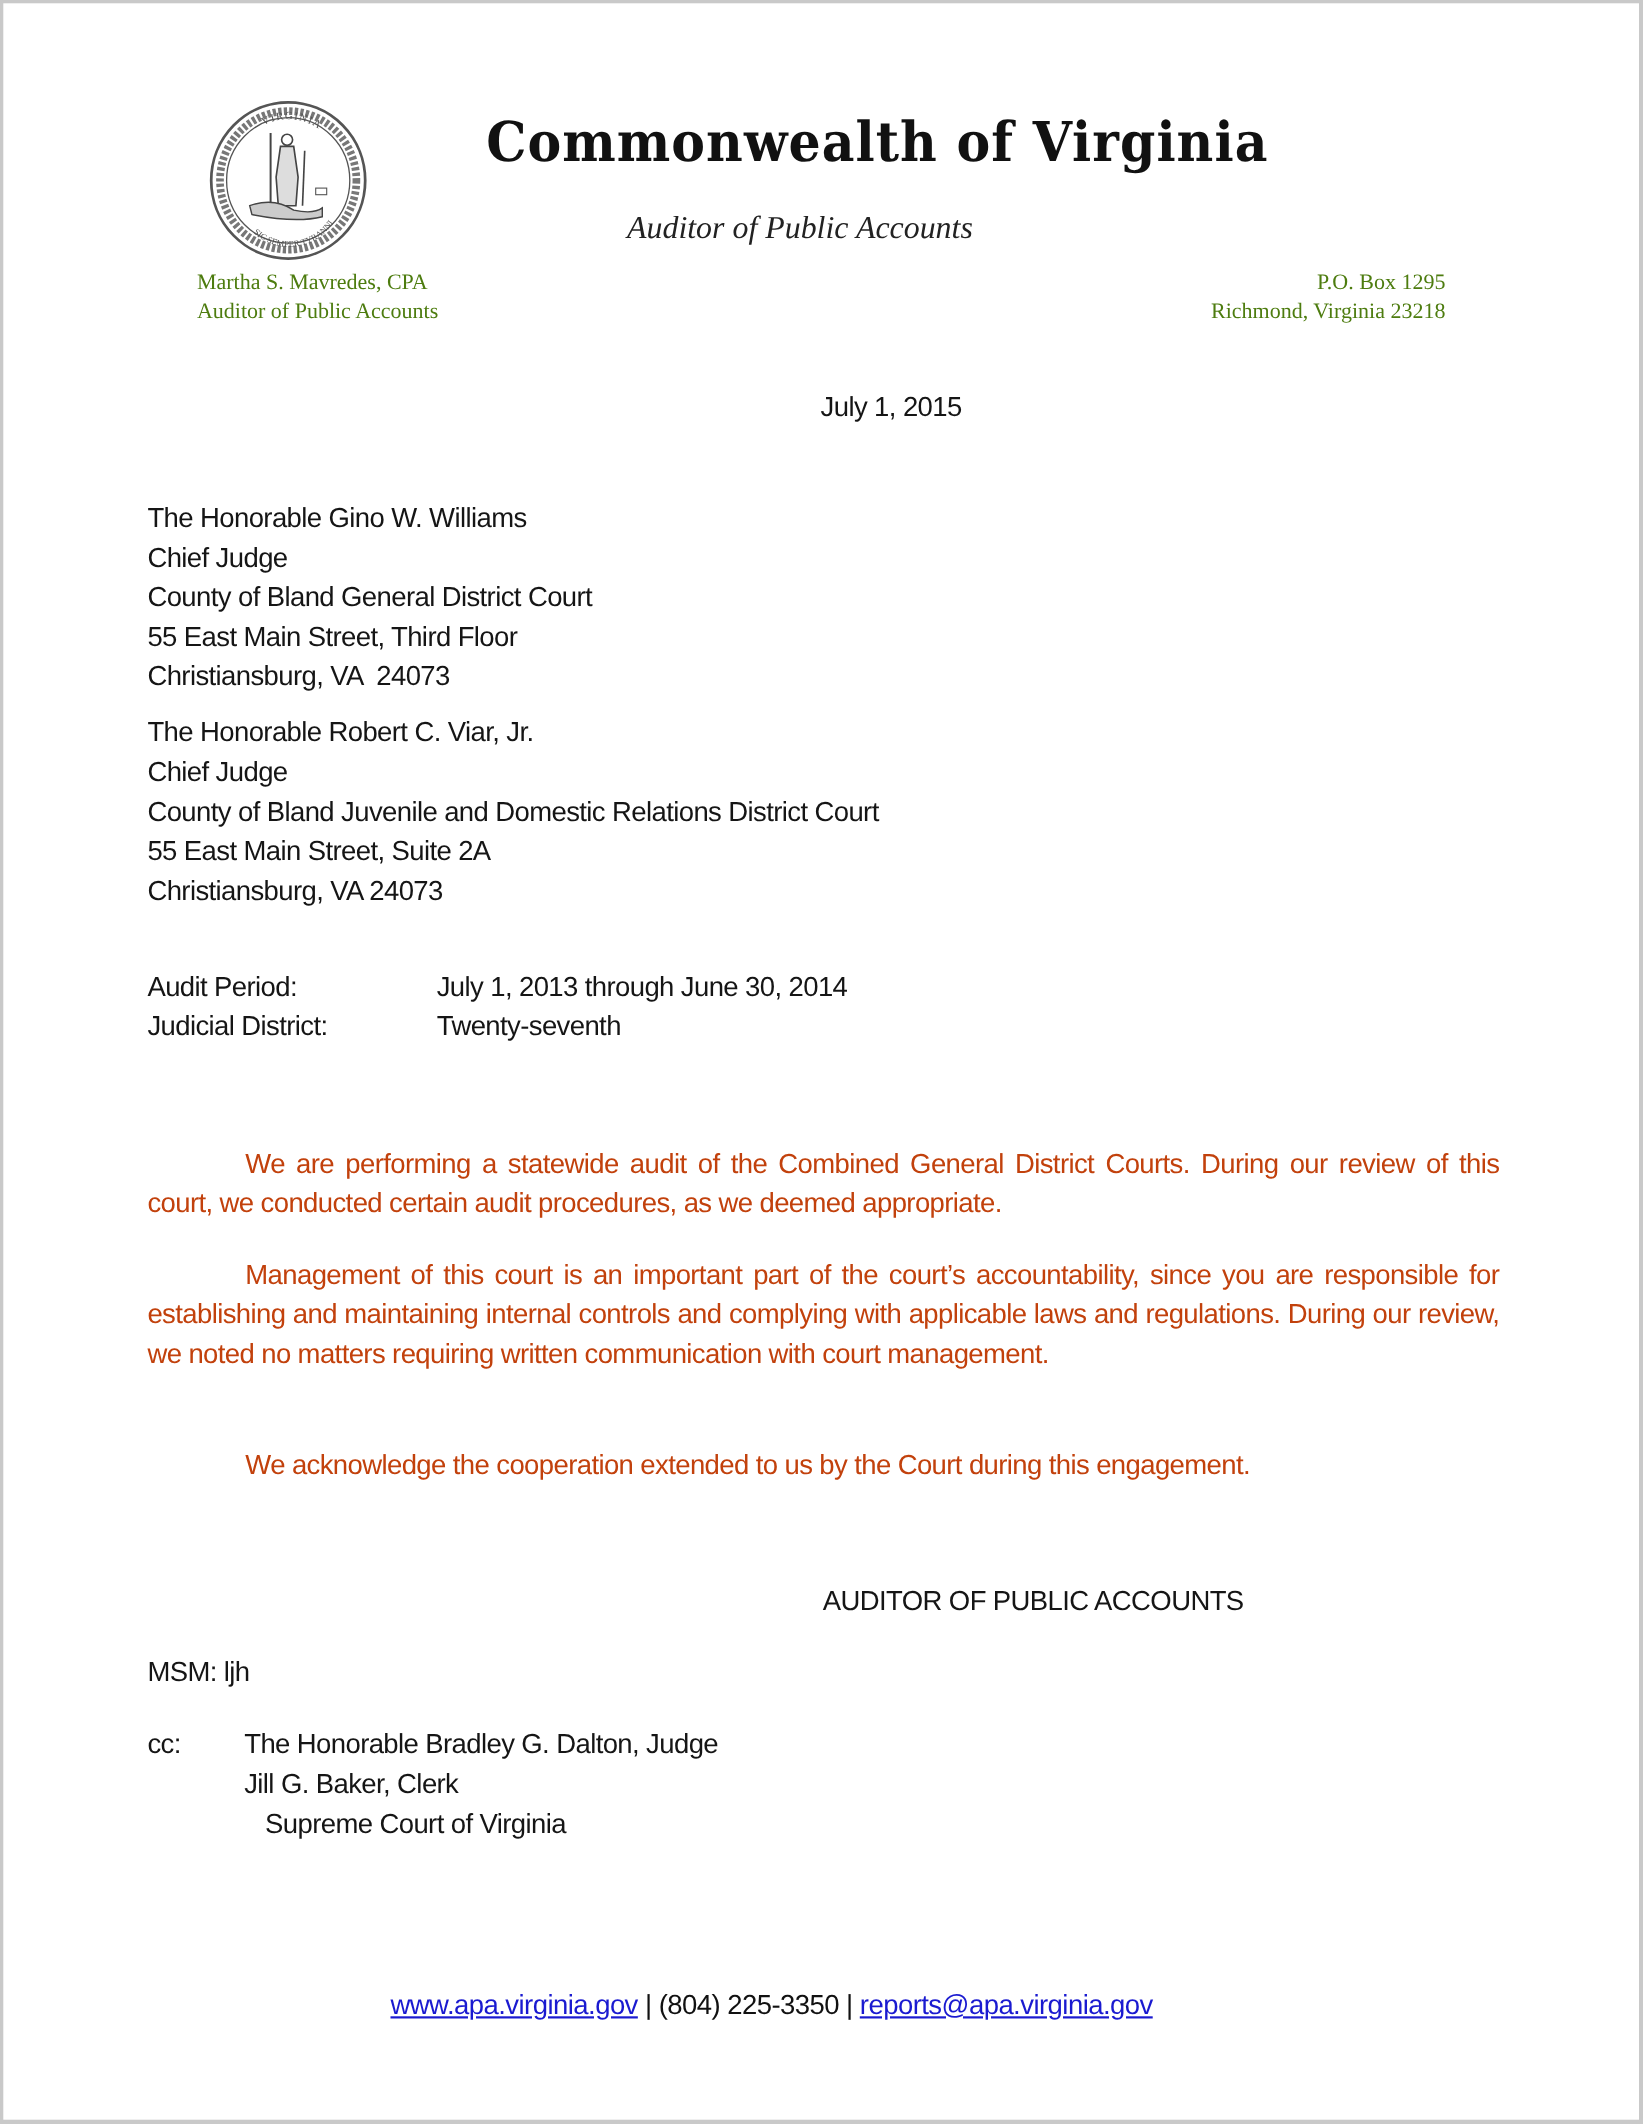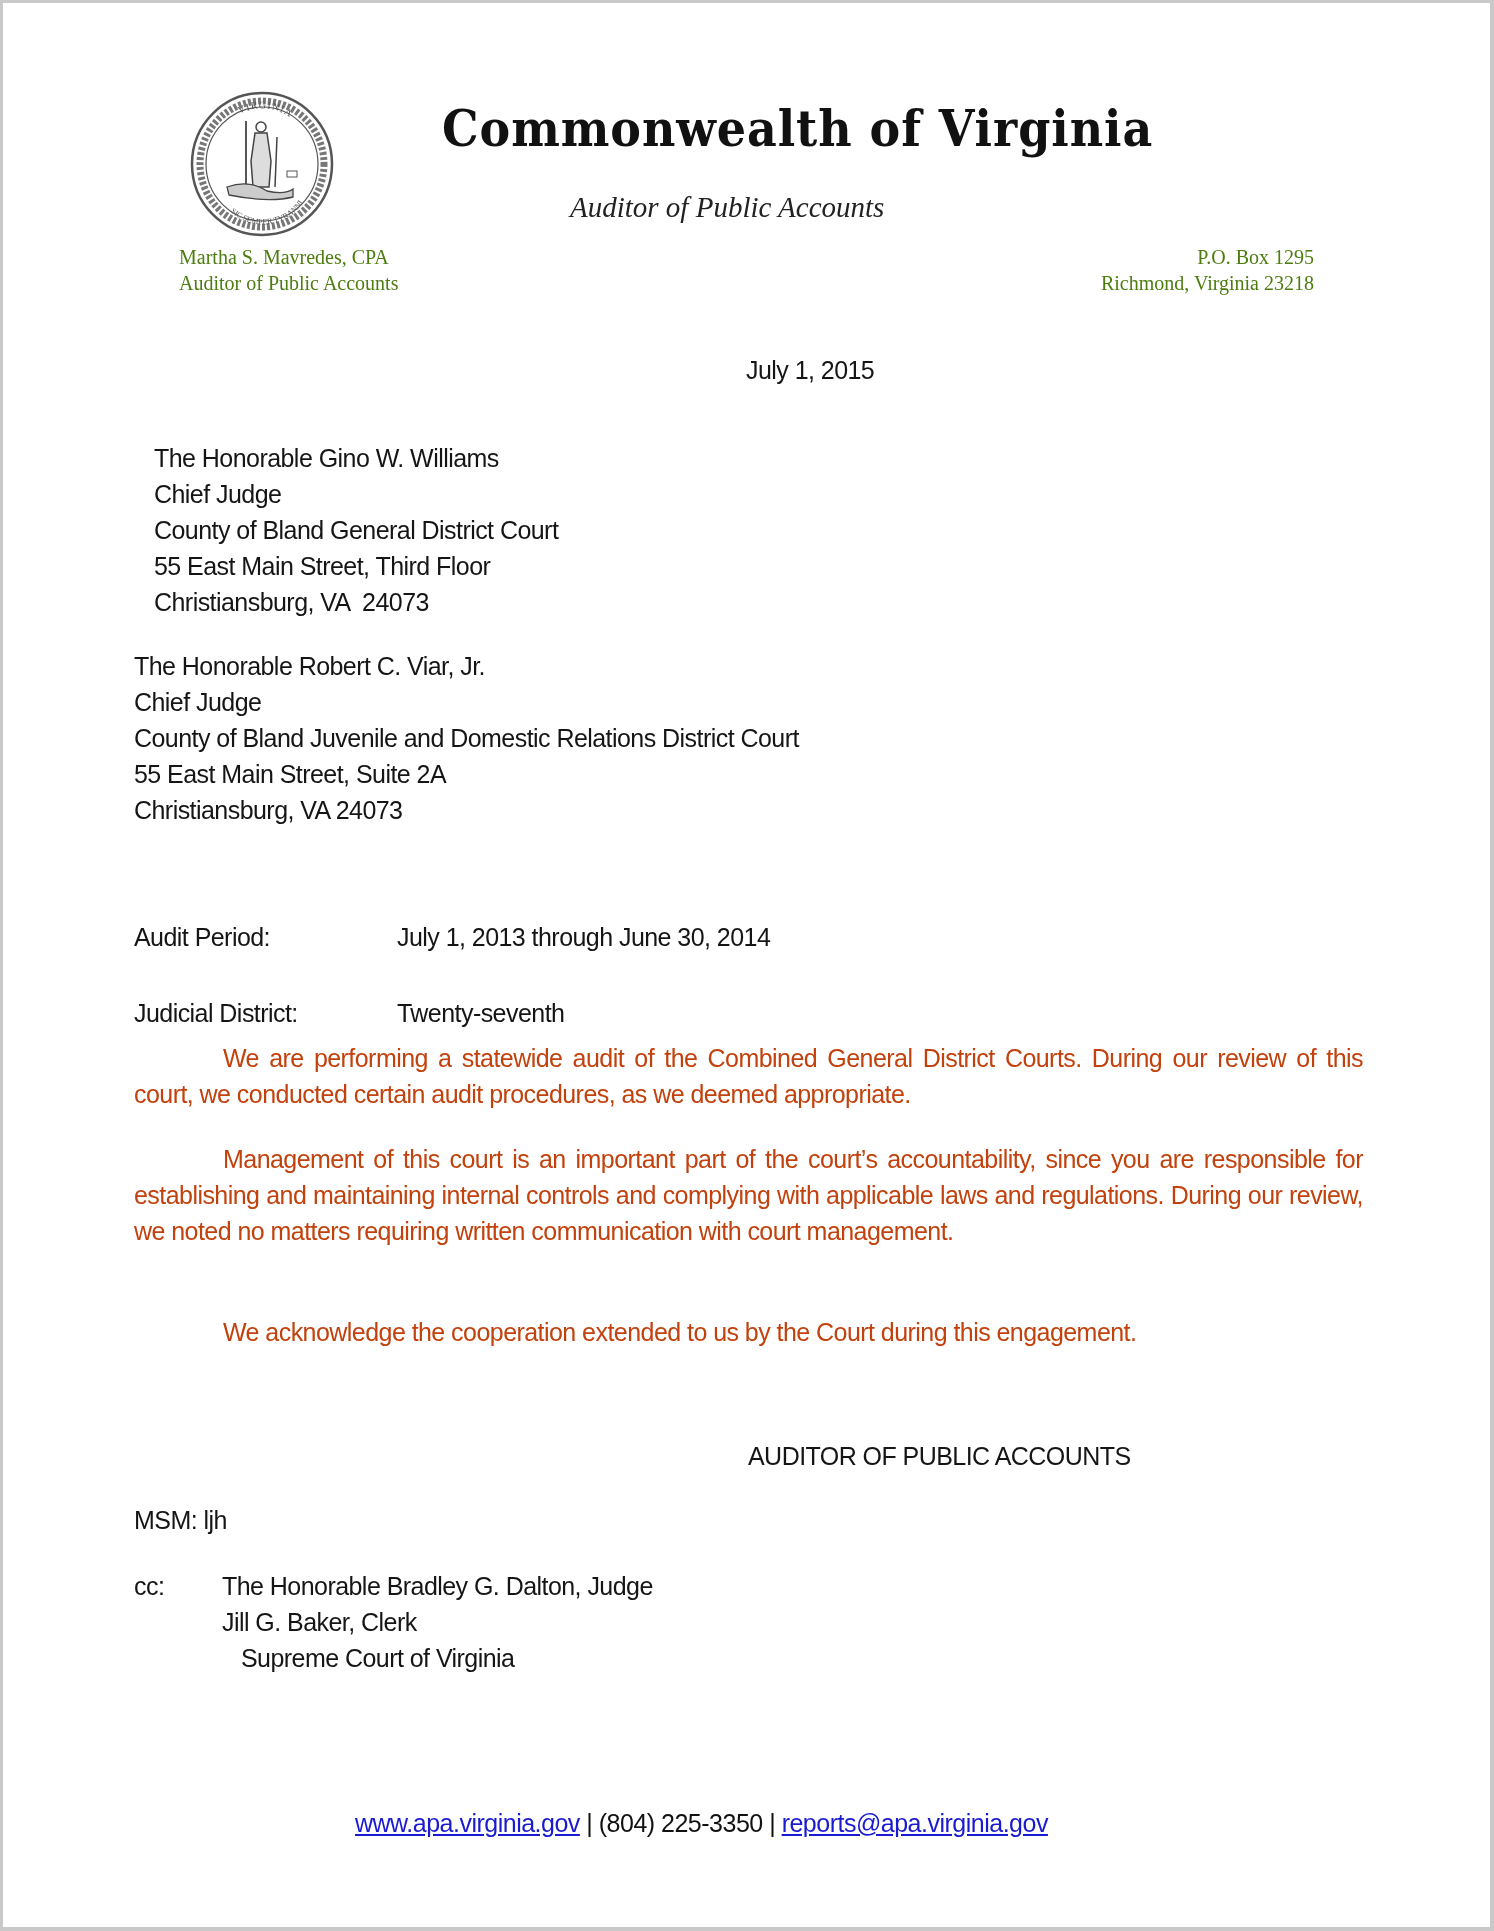--- a/index.html
+++ b/index.html
@@ -21,21 +21,21 @@
     transform: scaleX(0.92); transform-origin: left top;
   }
   .subtitle { font-family: "Liberation Serif", serif; font-style: italic; font-size: 29px; color: #222; }
   .lh-small { font-size: 20px; line-height: 26px; }
   .para {
     position: absolute; left: 131px; width: 1229px;
     font-size: 25px; letter-spacing: -0.55px; line-height: 36px; color: #c2410c;
     text-align: justify; text-indent: 89px; white-space: normal;
   }
   .seal { position: absolute; left: 186px; top: 88px; width: 146px; height: 146px; }
-  .kv-label { display: inline-block; width: 263px; margin-top: 40px; }
+  .kv-label { display: inline-block; width: 263px; }
   .footer { font-size: 25px; letter-spacing: -0.5px; color: #111; }
   .footer a { color: #1a1ad0; text-decoration: underline; }
   .cc-row { display: flex; }
   .cc-label { width: 88px; }
 </style>
 </head>
 <body>
 
 <div class="page">
 
@@ -67,21 +67,21 @@
     <div>Martha S. Mavredes, CPA</div>
     <div>Auditor of Public Accounts</div>
   </div>
   <div class="abs serif lh-small" style="right:176px; top:241px; text-align:right;">
     <div>P.O. Box 1295</div>
     <div>Richmond, Virginia 23218</div>
   </div>
 
   <div class="abs body-text" style="left:743px; top:349px;">July 1, 2015</div>
 
-  <div class="abs body-text" style="left:131px; top:437px;margin-left:20px;">
+  <div class="abs body-text" style="left:131px; top:450px;">
     <div>The Honorable Gino W. Williams</div>
     <div>Chief Judge</div>
     <div>County of Bland General District Court</div>
     <div>55 East Main Street, Third Floor</div>
     <div style="white-space:pre;">Christiansburg, VA  24073</div>
   </div>
 
   <div class="abs body-text" style="left:131px; top:645px;">
     <div>The Honorable Robert C. Viar, Jr.</div>
     <div>Chief Judge</div>

